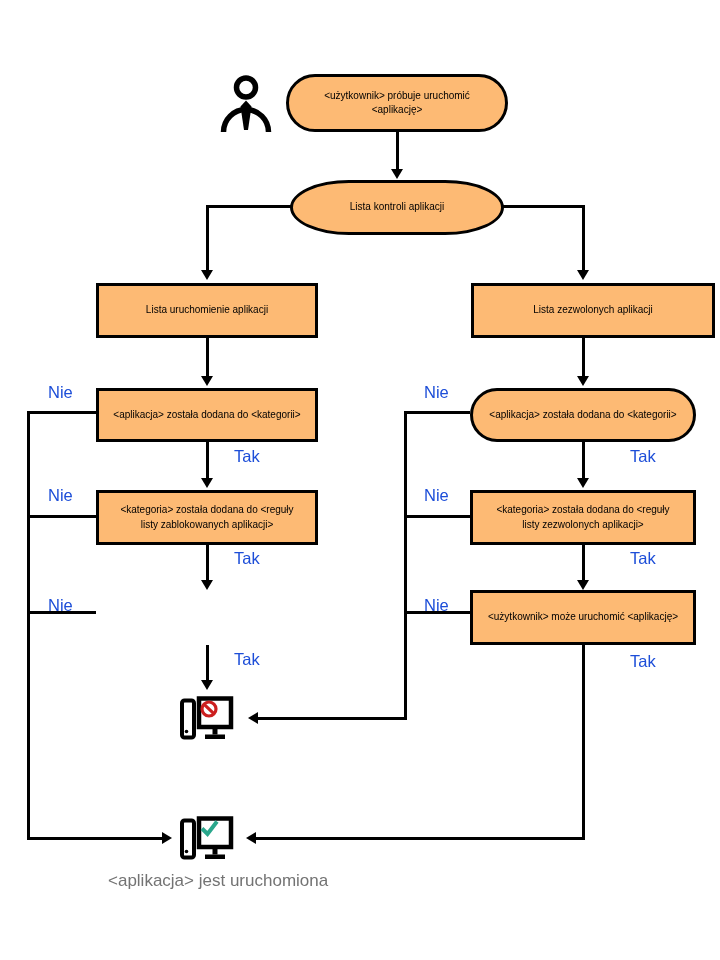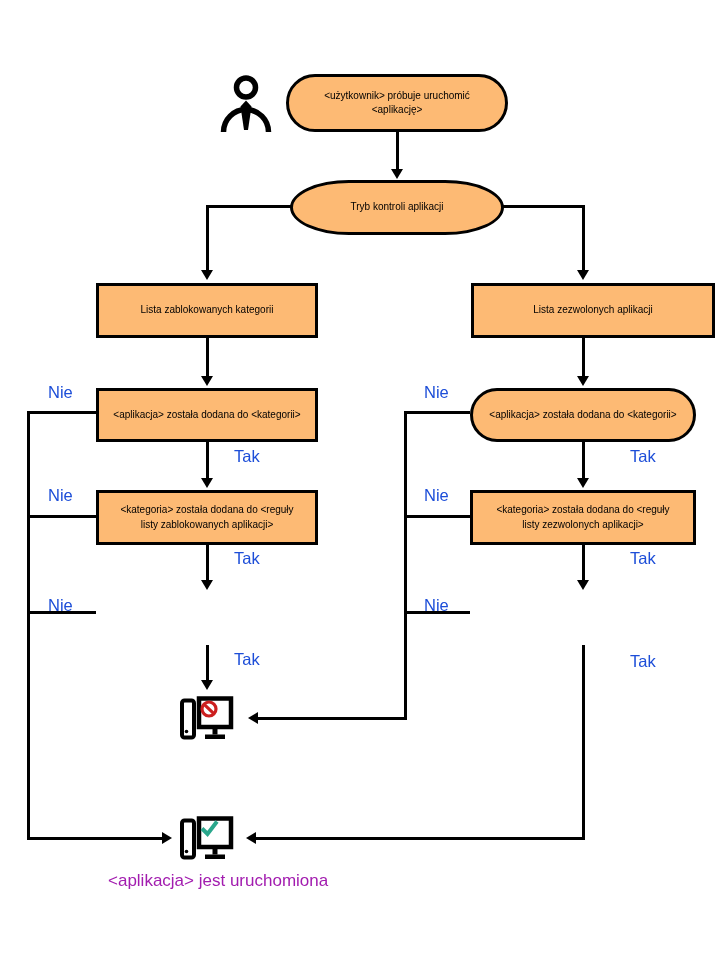--- a/index.html
+++ b/index.html
@@ -43,33 +43,33 @@
 
   <div class="shape stadium" style="left:286px;top:74px;width:222px;height:58px">
     <span class="tline">&lt;użytkownik&gt; próbuje uruchomić</span>
     <span class="tline">&lt;aplikację&gt;</span>
   </div>
 
   <div class="vline" style="left:395.5px;top:132px;height:37px"></div>
   <div class="ah ah-down" style="left:390.5px;top:169px"></div>
 
   <div class="shape ellipse" style="left:290px;top:180px;width:214px;height:55px">
-    <span class="tline">Tryb kontroli aplikacji</span>
+    <span class="tline">Lista kontroli aplikacji</span>
   </div>
 
   <div class="hline" style="left:205.5px;top:205px;width:85px"></div>
   <div class="vline" style="left:205.5px;top:205px;height:65px"></div>
   <div class="ah ah-down" style="left:200.5px;top:270px"></div>
 
   <div class="hline" style="left:502px;top:205px;width:82.5px"></div>
   <div class="vline" style="left:581.5px;top:205px;height:65px"></div>
   <div class="ah ah-down" style="left:576.5px;top:270px"></div>
 
   <div class="shape" style="left:96px;top:283px;width:222px;height:55px">
-    <span class="tline">Lista zablokowanych kategorii</span>
+    <span class="tline">Lista uruchomienie aplikacji</span>
   </div>
   <div class="shape" style="left:471px;top:283px;width:244px;height:55px">
     <span class="tline">Lista zezwolonych aplikacji</span>
   </div>
 
   <div class="vline" style="left:205.5px;top:338px;height:38px"></div>
   <div class="ah ah-down" style="left:200.5px;top:376px"></div>
   <div class="vline" style="left:581.5px;top:338px;height:38px"></div>
   <div class="ah ah-down" style="left:576.5px;top:376px"></div>
 
@@ -108,20 +108,23 @@
   <div class="hline" style="left:403.5px;top:515px;width:66.5px"></div>
 
   <div class="decision-label" style="left:234px;top:549px">Tak</div>
   <div class="decision-label" style="left:630px;top:549px">Tak</div>
 
   <div class="vline" style="left:205.5px;top:545px;height:35px"></div>
   <div class="ah ah-down" style="left:200.5px;top:580px"></div>
   <div class="vline" style="left:581.5px;top:545px;height:35px"></div>
   <div class="ah ah-down" style="left:576.5px;top:580px"></div>
 
+  <div class="shape" style="left:470px;top:590px;width:226px;height:55px">
+    <span class="tline">&lt;użytkownik&gt; może uruchomić &lt;aplikację&gt;</span>
+  </div>
 
   <div class="decision-label" style="left:48px;top:596px">Nie</div>
   <div class="decision-label" style="left:424px;top:596px">Nie</div>
   <div class="hline" style="left:26.5px;top:611px;width:69.5px"></div>
   <div class="hline" style="left:403.5px;top:611px;width:66.5px"></div>
 
   <div class="decision-label" style="left:234px;top:650px">Tak</div>
   <div class="decision-label" style="left:630px;top:652px">Tak</div>
 
   <div class="vline" style="left:205.5px;top:645px;height:35px"></div>
@@ -152,15 +155,15 @@
 
   <svg class="icon" style="left:178px;top:816px" width="56" height="46" viewBox="0 0 56 46">
     <rect x="4" y="4.5" width="12" height="37" rx="2.5" fill="#fff" stroke="#000" stroke-width="4"></rect>
     <circle cx="8.5" cy="35.5" r="1.8" fill="#000"></circle>
     <rect x="21" y="2.5" width="32" height="28.5" fill="#fff" stroke="#000" stroke-width="4.5"></rect>
     <rect x="34.5" y="31" width="5" height="7.5" fill="#000"></rect>
     <rect x="27" y="38.5" width="20" height="4.5" fill="#000"></rect>
     <path d="M24 12.5 L29.5 18 L39 5.5" fill="none" stroke-width="4" stroke="#2aa78c"></path>
   </svg>
 
-  <div class="result-text" style="left: 108px; top: 871px; color: #a21caf;">&lt;aplikacja&gt; jest uruchomiona</div>
+  <div class="result-text" style="left: 108px; top: 871px; color: #737373;">&lt;aplikacja&gt; jest uruchomiona</div>
 
 </div>
 
 </body></html>

